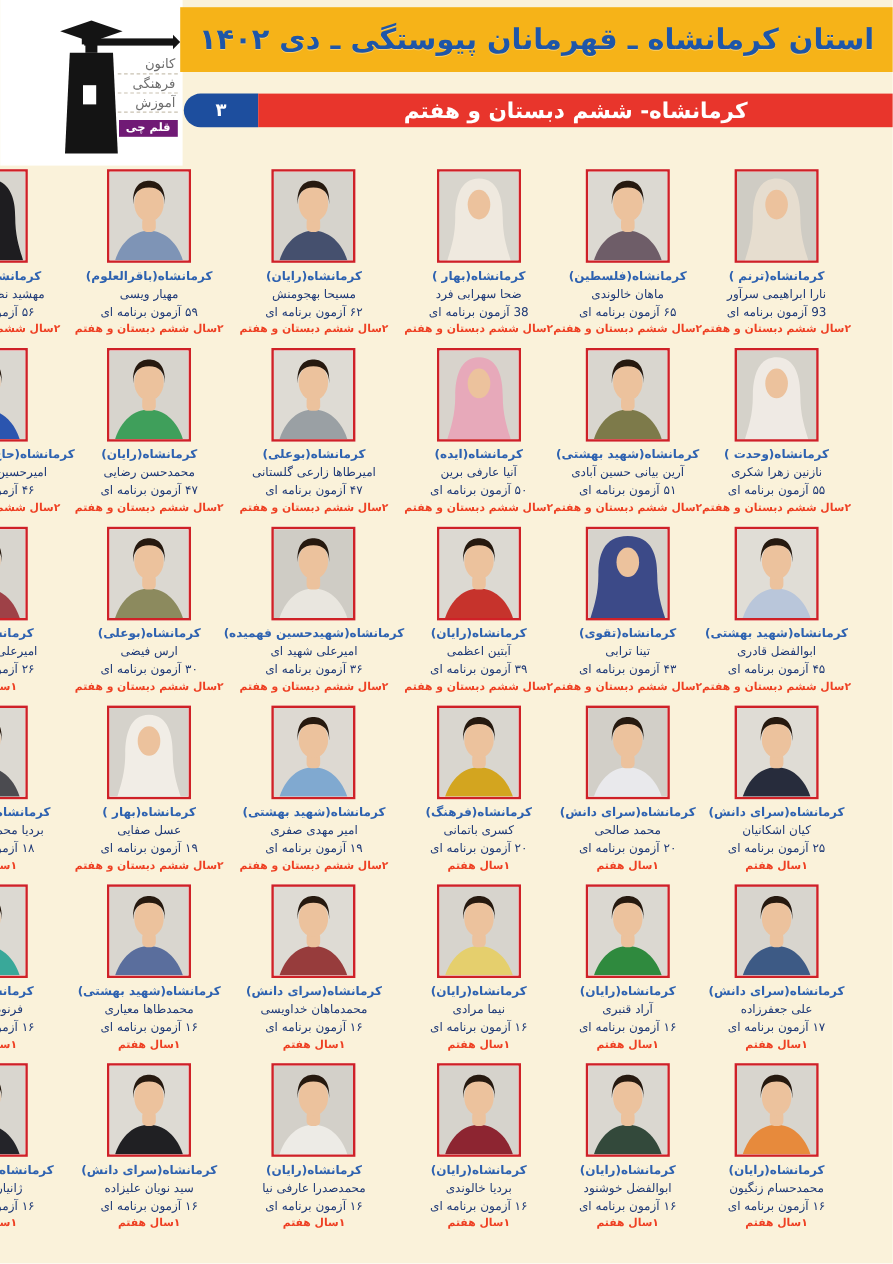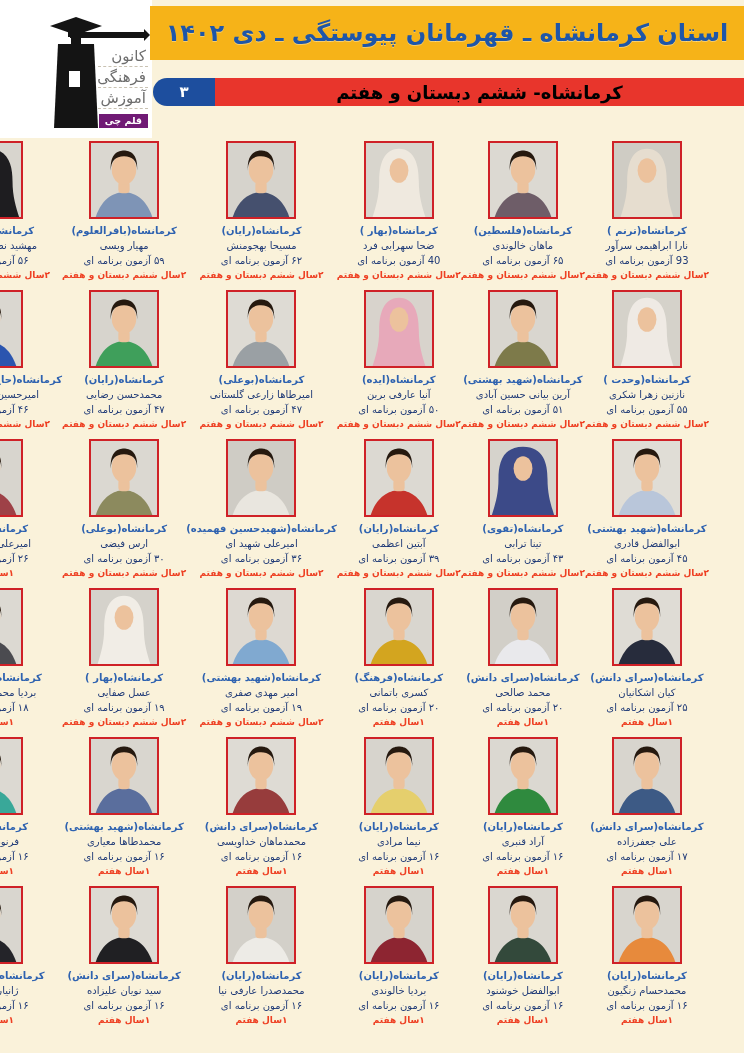--- a/index.html
+++ b/index.html
@@ -5,29 +5,29 @@
   *{margin:0;padding:0;box-sizing:border-box}
   html,body{background:#ffffff}
   body{font-family:"DejaVu Sans",sans-serif}
   .page{position:relative;width:744px;height:1053px;background:#FAF2DA;overflow:hidden}
 
   
   .logo-area{position:absolute;left:0;top:0;width:152px;height:138px;background:#ffffff}
   .logo{position:absolute;left:42px;top:12px;width:108px;height:118px}
   .logo svg{position:absolute;left:0;top:0}
   .logo-text{position:absolute;right:2px;top:34px;width:50px;text-align:right}
-  .logo-word{font-size:15px;color:#6d6d6d;padding:1px 2px;border-bottom:1px dashed #c9c2b2}
+  .logo-word{font-size:11px;color:#6d6d6d;padding:1px 2px;border-bottom:1px dashed #c9c2b2}
   .brand-chip{margin-top:3px;display:inline-block;background:#701a75;color:#fff;font-size:9.5px;font-weight:bold;padding:1px 6px 2px}
 
   
   .banner-yellow{position:absolute;left:150px;top:6px;width:594px;height:54px;background:#F6B318;display:flex;align-items:center;justify-content:center}
   .title{color:#1E56A8;font-size:24px;font-weight:bold;letter-spacing:0.5px;text-shadow:0 1px 0 rgba(255,255,255,.35)}
   .badge-blue{position:absolute;left:153px;top:78px;width:62px;height:28px;background:#1D4E9E;border-radius:14px 0 0 14px;color:#fff;display:flex;align-items:center;justify-content:center;font-size:15px;font-weight:bold}
   .banner-red{position:absolute;left:215px;top:78px;width:529px;height:28px;background:#E8352C;display:flex;align-items:center;justify-content:center}
-  .subtitle{color:#000000;font-size:18px;font-weight:bold}
+  .subtitle{color:#ffffff;font-size:18px;font-weight:bold}
 
   
   .grid{position:absolute;top:141px;left:35px;width:674px;display:grid;grid-template-columns:repeat(6,1fr);grid-auto-rows:149px}
   .card{text-align:center}
   .photo{width:70px;height:78px;margin:0 auto;border:2px solid #CF2127;background:#fff;overflow:hidden}
   .photo svg{display:block;width:100%;height:100%}
   .branch{margin-top:6px;font-size:10px;font-weight:bold;color:#2E62B0;white-space:nowrap}
   .sname{margin-top:4px;font-size:10px;color:#1F3A77;white-space:nowrap}
   .tests{margin-top:4px;font-size:10px;color:#1F3A77;white-space:nowrap}
   .grade{margin-top:4px;font-size:9px;font-weight:bold;color:#EE4023;white-space:nowrap}
@@ -103,21 +103,21 @@
   <div class="card">
     <div class="photo">
           <svg viewBox="0 0 70 78" preserveAspectRatio="none">
             <rect width="70" height="78" fill="#d8d5cd"></rect>
             <path d="M35 6 C18 6 14 24 14 40 C14 57 10 68 7 78 L63 78 C60 68 56 57 56 40 C56 24 52 6 35 6 Z" fill="#efe9df"></path>
             <ellipse cx="35" cy="29" rx="10" ry="13" fill="#ecc29d"></ellipse>
           </svg>
         </div>
     <div class="branch">کرمانشاه(بهار )</div>
     <div class="sname">ضحا سهرابی فرد</div>
-    <div class="tests">40 آزمون برنامه ای</div>
+    <div class="tests">38 آزمون برنامه ای</div>
     <div class="grade">۲سال ششم دبستان و هفتم</div>
   </div>
 
   <div class="card">
     <div class="photo">
           <svg viewBox="0 0 70 78" preserveAspectRatio="none">
             <rect width="70" height="78" fill="#d6d3cc"></rect>
             <path d="M5 78 C12 57 26 52 35 52 C44 52 58 57 65 78 Z" fill="#45506e"></path>
             <rect x="29" y="40" width="12" height="13" rx="4" fill="#ecc29d"></rect>
             <ellipse cx="35" cy="28" rx="13" ry="16" fill="#ecc29d"></ellipse>

